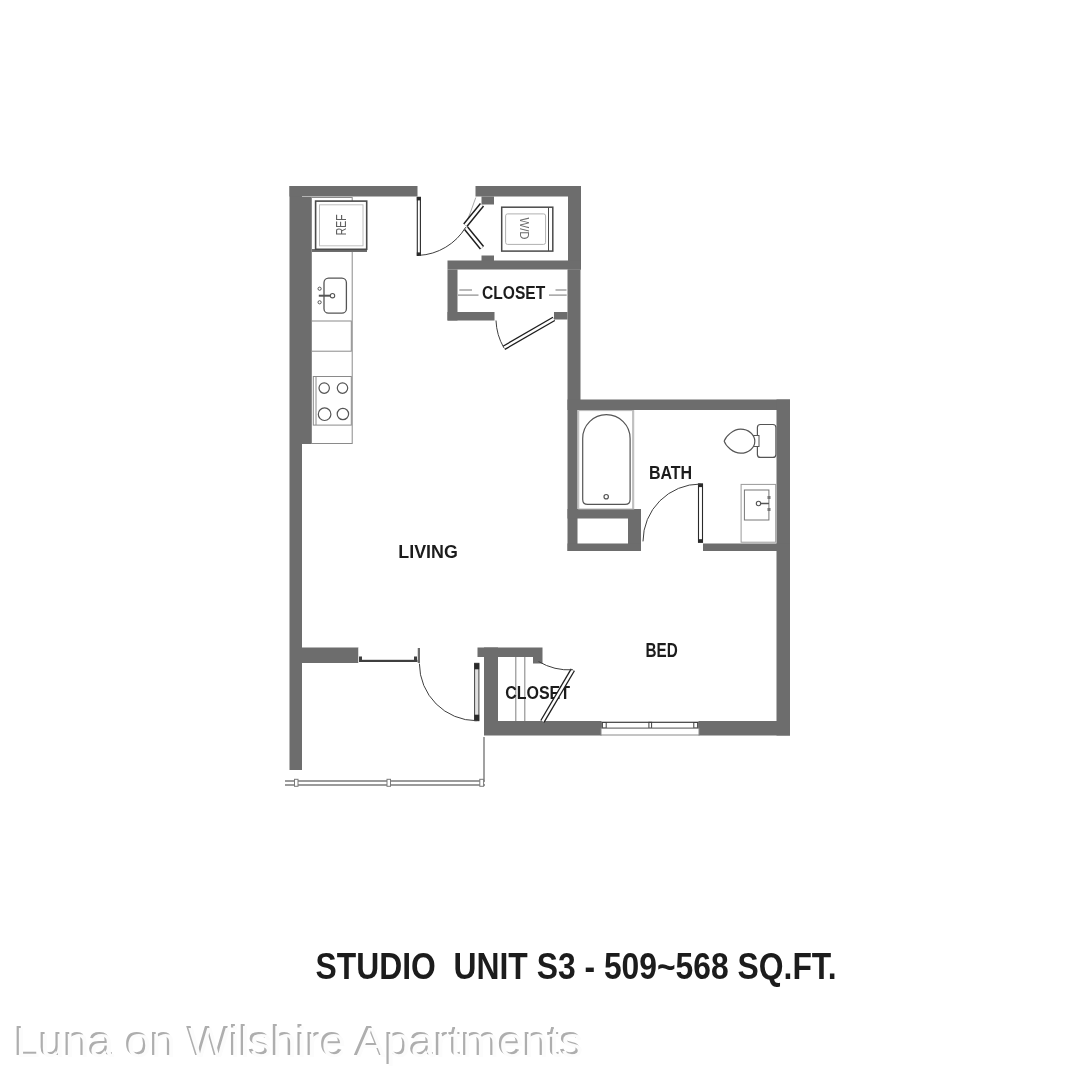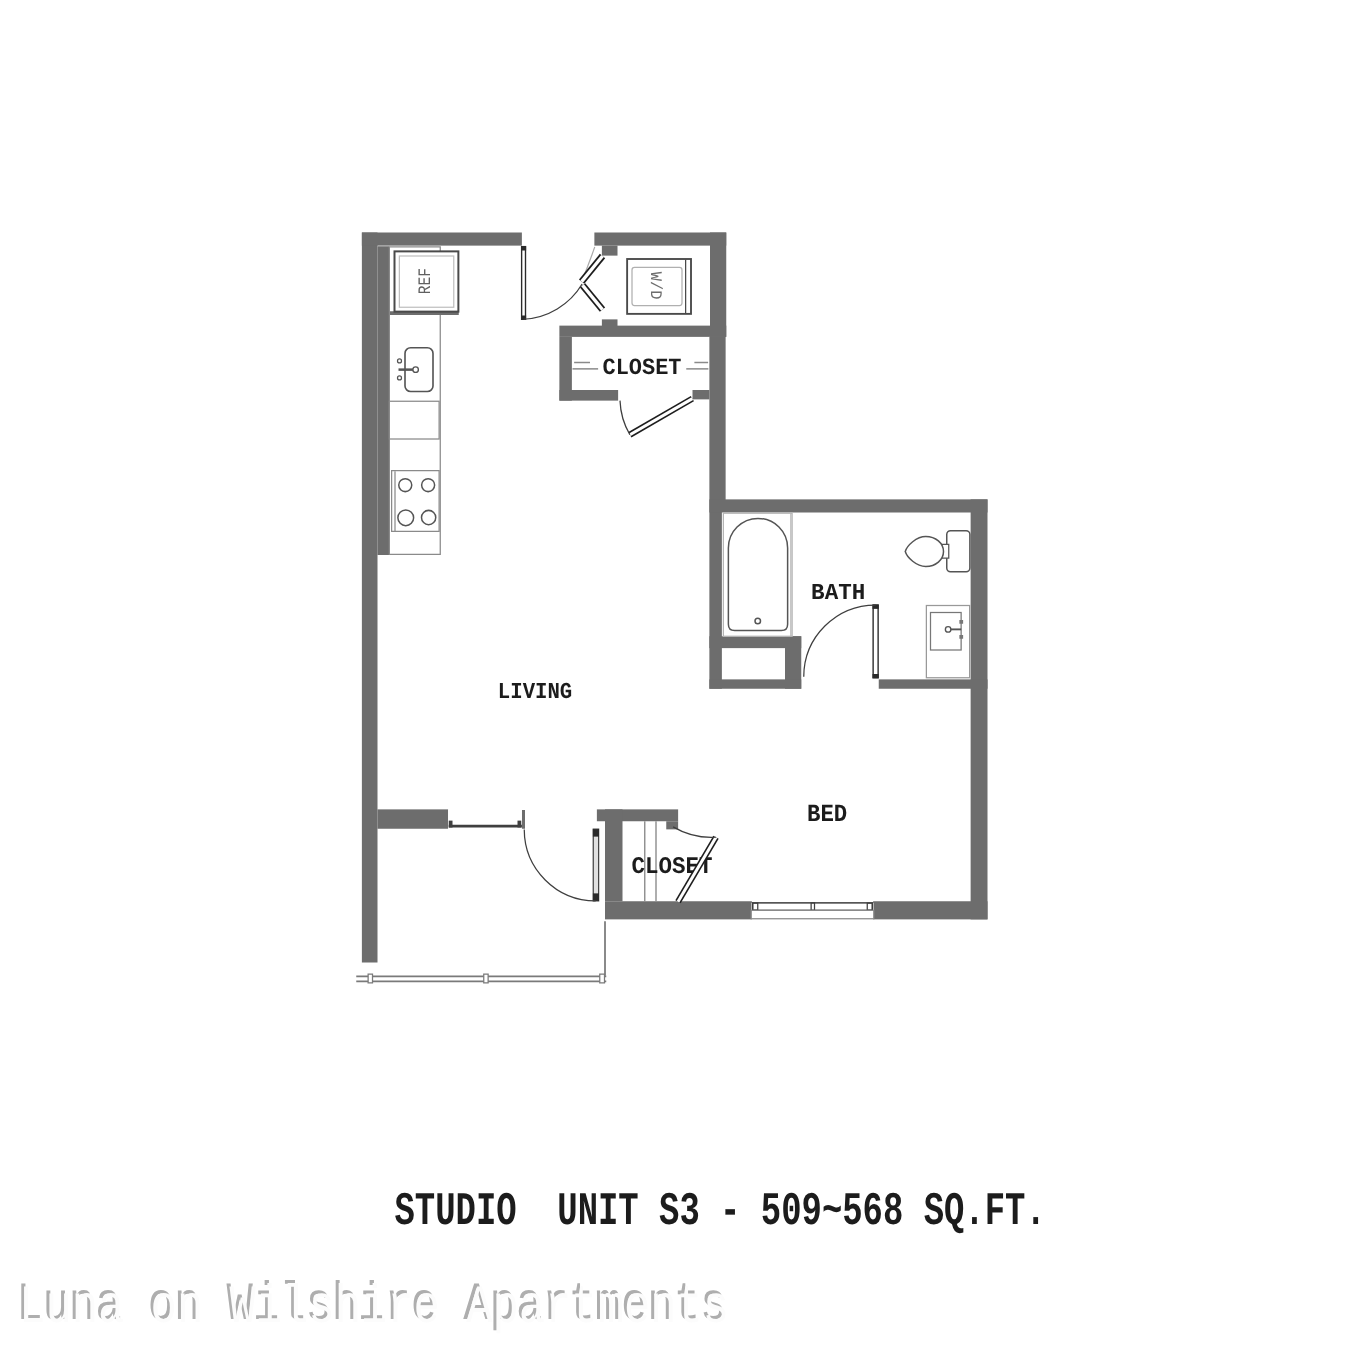--- a/index.html
+++ b/index.html
@@ -1,17 +1,17 @@
 <!DOCTYPE html>
 <html><head>
 <meta charset="utf-8">
 <style>
   html,body{margin:0;padding:0;background:#ffffff;}
   .page{position:relative;width:1080px;height:1080px;background:#fff;overflow:hidden;
-        font-family:Liberation Mono, monospace;}
+        font-family:Liberation Sans, sans-serif;}
 </style>
 </head>
 <body>
 <div class="page">
 <svg width="1080" height="1080" viewBox="0 0 1080 1080">
   <rect x="0" y="0" width="1080" height="1080" fill="#ffffff"></rect>
 
   <g>
     <rect x="289.5" y="186" width="12.5" height="584" fill="#6d6d6d"></rect>
     <rect x="302" y="197" width="9.5" height="247" fill="#6d6d6d"></rect>

